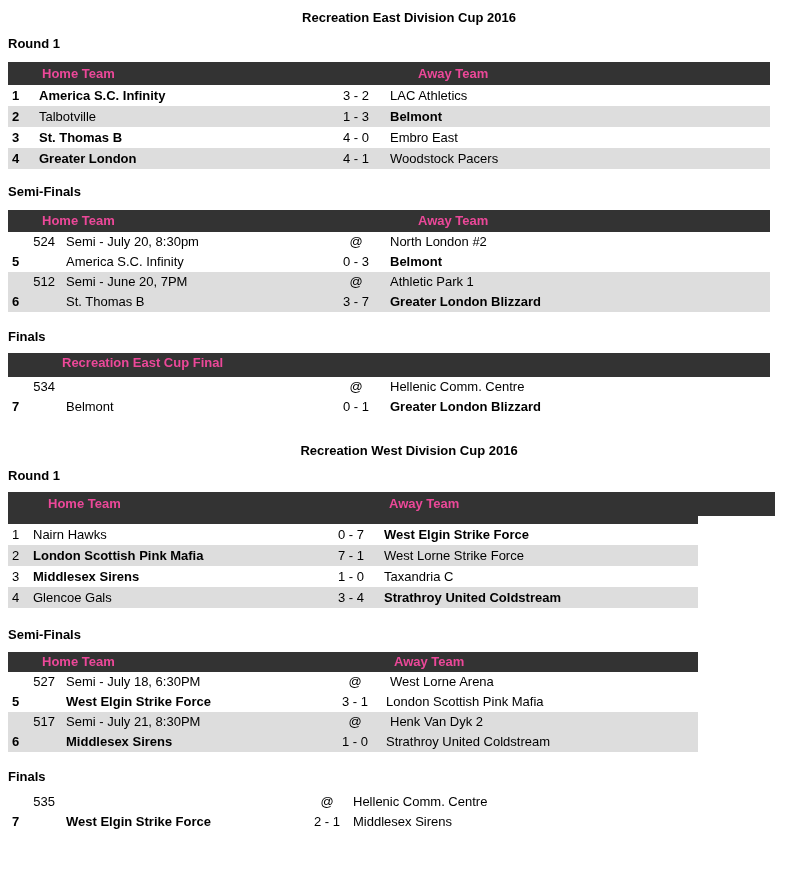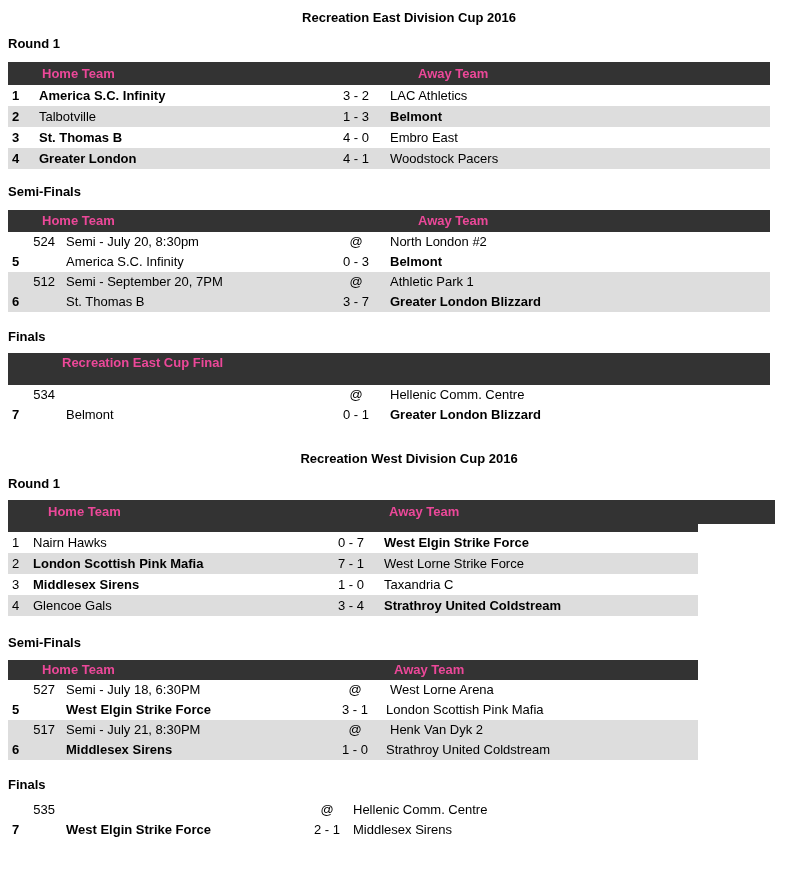--- a/index.html
+++ b/index.html
@@ -47,21 +47,21 @@
 
   
   #tbl-e-r1 .thead{height:23px;line-height:23px;}
   #tbl-e-r1 .line{height:21px;line-height:21px;}
   #tbl-e-r1 .main{left:31px;}
   #tbl-e-r1 .num{font-weight:bold;}
   
   #tbl-e-semi .thead{height:22px;line-height:22px;}
   #tbl-e-semi .line{height:20px;line-height:20px;}
   
-  #tbl-e-final .thead{height:32px;line-height:20px;}
+  #tbl-e-final .thead{height:24px;line-height:20px;}
   #tbl-e-final .line{height:20px;line-height:20px;}
 
   
   #tbl-w-r1 .thead{height:32px;line-height:24px;}
   #tbl-w-r1 .thead::after{
     content:"";position:absolute;left:690px;top:0;width:77px;height:24px;background:#333333;
   }
   #tbl-w-r1 .line{height:21px;line-height:21px;}
   #tbl-w-r1 .main{left:25px;}
   #tbl-w-r1 .score{left:295px;}
@@ -136,21 +136,21 @@
       <div class="line l2">
         <span class="c num">5</span>
         <span class="c main">America S.C. Infinity</span>
         <span class="c score">0 - 3</span>
         <span class="c away b">Belmont</span>
       </div>
     </div>
     <div class="alt">
       <div class="line l1">
         <span class="c game">512</span>
-        <span class="c main">Semi - September 20, 7PM</span>
+        <span class="c main">Semi - June 20, 7PM</span>
         <span class="c score">@</span>
         <span class="c away venue">Athletic Park 1</span>
       </div>
       <div class="line l2">
         <span class="c num">6</span>
         <span class="c main">St. Thomas B</span>
         <span class="c score">3 - 7</span>
         <span class="c away b">Greater London Blizzard</span>
       </div>
     </div>

